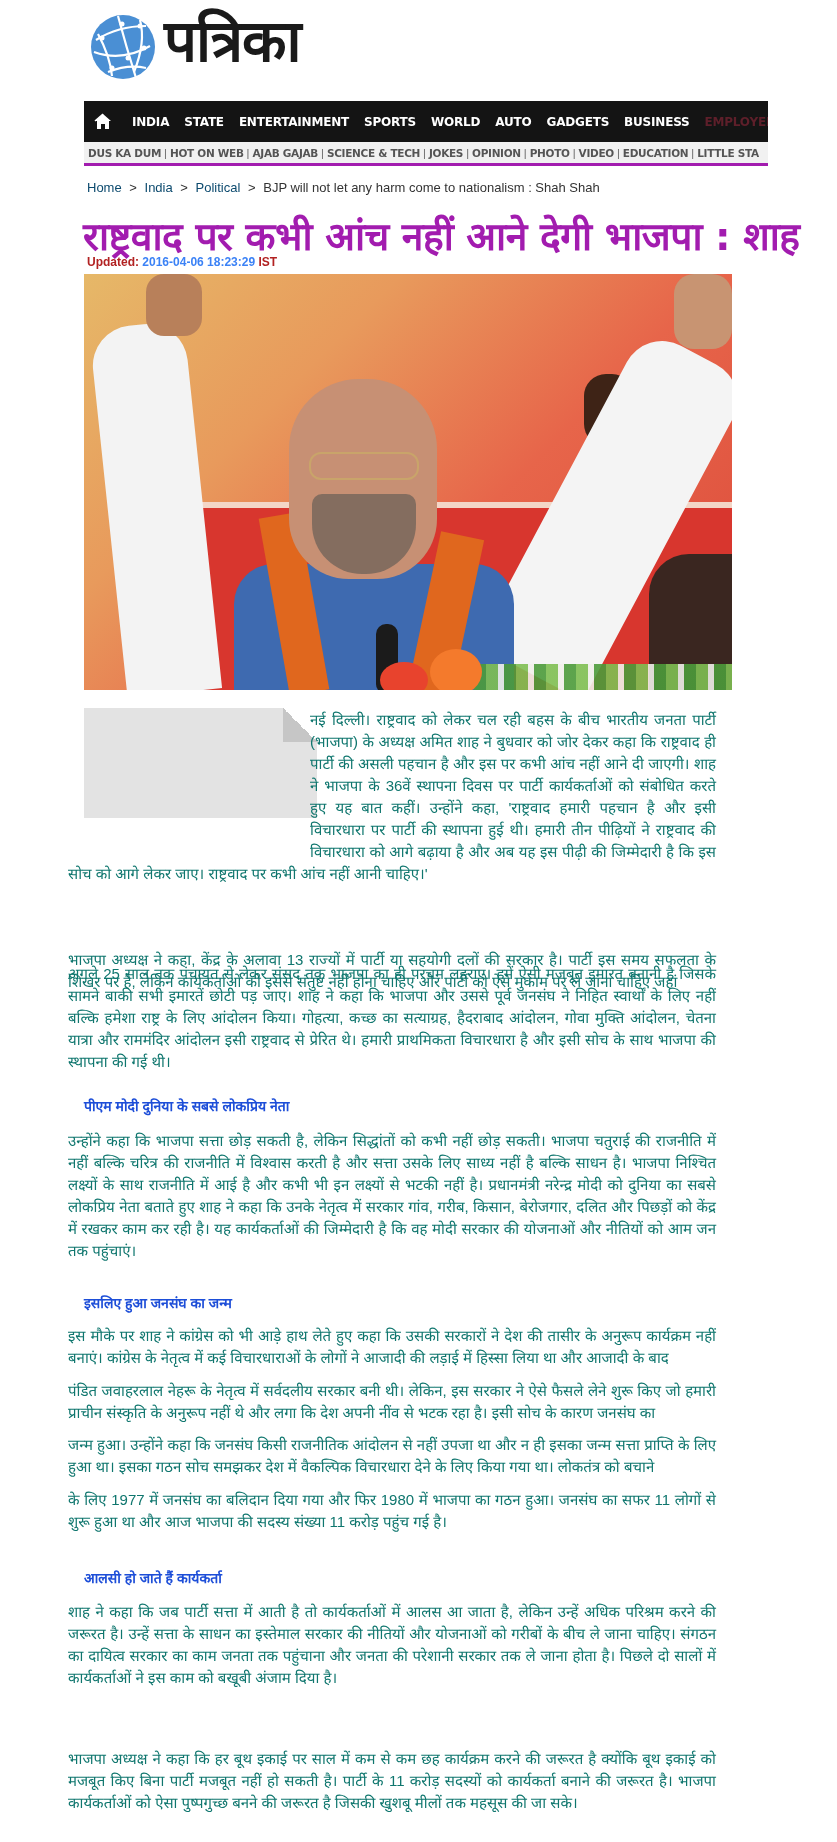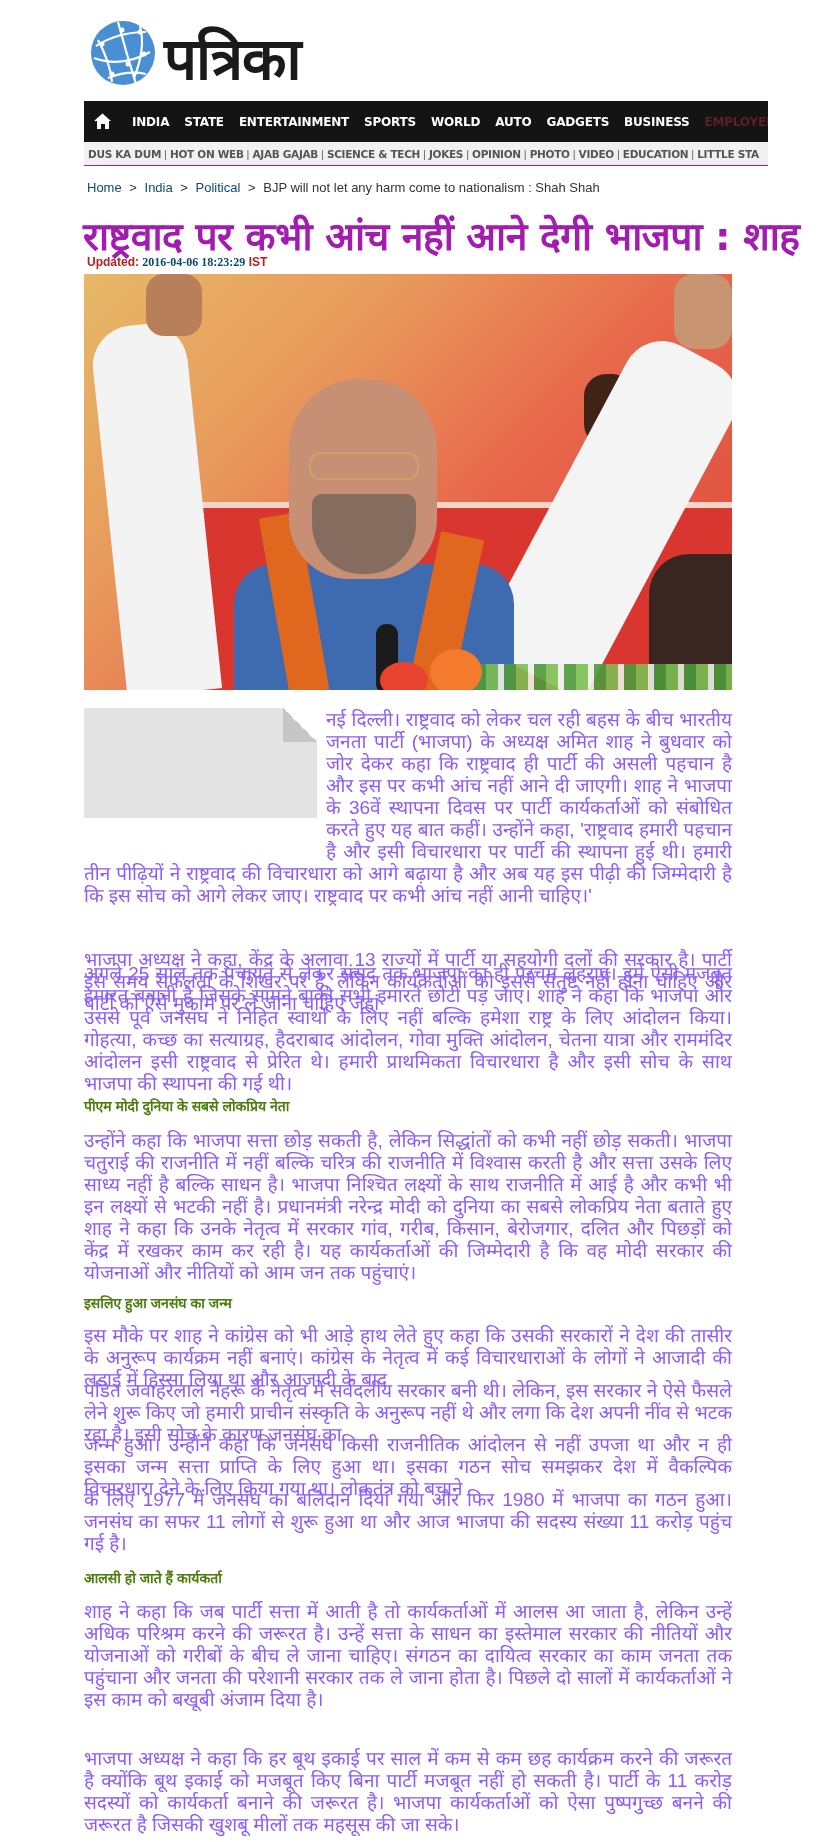--- a/index.html
+++ b/index.html
@@ -1,39 +1,39 @@
 <!DOCTYPE html>
 <html><head>
 <meta charset="utf-8">
 <style>
   * { box-sizing: border-box; margin: 0; padding: 0; }
   html, body { width: 837px; height: 1842px; background: #ffffff; overflow: hidden; }
   body { font-family: "Liberation Sans", "DejaVu Sans", sans-serif; color: #333; position: relative; }
 
-  .logo { position: absolute; left: 88px; top: 12px; height: 76px; display: flex; align-items: flex-end; }
+  .logo { position: absolute; left: 88px; top: 12px; height: 76px; display: flex; align-items: flex-start; }
   .logo-globe { width: 70px; height: 70px; }
   .logo-text { font-family: "DejaVu Serif", serif; font-weight: bold; font-size: 58px; color: #1a1a1a; margin-left: 6px; line-height: 1; letter-spacing: -1px; }
 
   .mainnav { position: absolute; left: 84px; top: 101px; width: 684px; height: 41px; background: #141414; display: flex; align-items: center; padding-left: 10px; overflow: hidden; }
   .mainnav .home { width: 22px; height: 20px; margin-right: 20px; display: flex; align-items: center; justify-content: center; }
   .mainnav .nav-item { font-family: "DejaVu Sans", sans-serif; font-weight: bold; font-size: 12px; color: #ffffff; margin-right: 15px; white-space: nowrap; letter-spacing: -0.2px; }
   .mainnav .nav-item.muted { color: #5e1f2a; }
 
-  .subnav { position: absolute; left: 84px; top: 142px; width: 684px; height: 24px; background: #f1f1f1; border-bottom: 1px solid #a21caf; display: flex; align-items: center; padding-left: 4px; overflow: hidden; white-space: nowrap; }
+  .subnav { position: absolute; left: 84px; top: 142px; width: 684px; height: 24px; background: #f1f1f1; border-bottom: 3px solid #a21caf; display: flex; align-items: center; padding-left: 4px; overflow: hidden; white-space: nowrap; }
   .subnav .sub-item { font-family: "DejaVu Sans", sans-serif; font-weight: bold; font-size: 10.5px; color: #555; letter-spacing: -0.3px; }
   .subnav .sep { font-size: 11px; color: #666; margin: 0 3px; }
 
   .breadcrumb { position: absolute; left: 87px; top: 180px; font-size: 13px; color: #333; white-space: nowrap; }
   .breadcrumb .bc-link { color: #0c4a6e; }
   .breadcrumb .bc-sep { margin: 0 4px; color: #333; }
 
   .title { position: absolute; left: 83px; top: 208px; font-family: "DejaVu Sans", sans-serif; font-size: 39px; color: #a21caf; white-space: nowrap; letter-spacing: -0.5px; }
 
   .updated { position: absolute; left: 87px; top: 255px; font-size: 12px; font-weight: bold; color: #b22222; }
-  .updated .ts { color: #0c4a6e; font-weight: bold; font-family: Liberation Serif, serif; }
+  .updated .ts { color: #3b82f6; font-weight: bold; }
 
   .hero { position: absolute; left: 84px; top: 274px; width: 648px; height: 416px; overflow: hidden; background: linear-gradient(135deg, #e6b868 0%, #e89a5c 30%, #e7654a 60%, #dc4a3a 100%); }
   .hero .bg-band { position: absolute; left: 100px; top: 228px; width: 548px; height: 190px; background: #d8362e; }
   .hero .bg-band2 { position: absolute; left: 100px; top: 228px; width: 548px; height: 6px; background: #f3d6c7; }
   .hero .arm-left { position: absolute; left: 24px; top: 50px; width: 95px; height: 370px; background: #f3f3f3; transform: rotate(-6deg); border-radius: 40px 40px 0 0; }
   .hero .fist-left { position: absolute; left: 62px; top: 0px; width: 56px; height: 62px; background: #b8805a; border-radius: 18px; }
   .hero .arm-right { position: absolute; left: 470px; top: 60px; width: 120px; height: 360px; background: #f4f4f4; transform: rotate(28deg); border-radius: 40px 40px 0 0; }
   .hero .fist-right { position: absolute; left: 590px; top: 0; width: 58px; height: 75px; background: #c89472; border-radius: 20px; }
   .hero .vest { position: absolute; left: 150px; top: 290px; width: 280px; height: 130px; background: #3e6ab0; border-radius: 40px 40px 0 0; }
   .hero .scarf { position: absolute; left: 190px; top: 240px; width: 40px; height: 180px; background: #e0671e; transform: rotate(-10deg); }
@@ -45,25 +45,25 @@
   .hero .flower1 { position: absolute; left: 296px; top: 388px; width: 48px; height: 36px; background: #e8432d; border-radius: 50%; }
   .hero .flower2 { position: absolute; left: 346px; top: 375px; width: 52px; height: 46px; background: #f47a2c; border-radius: 50%; }
   .hero .person-right { position: absolute; left: 565px; top: 280px; width: 90px; height: 140px; background: #3a2620; border-radius: 40px 0 0 0; }
   .hero .fist-mid { position: absolute; left: 500px; top: 100px; width: 50px; height: 72px; background: #3e2316; border-radius: 22px; }
   .hero .leaves { position: absolute; left: 390px; top: 390px; width: 258px; height: 30px; background: repeating-linear-gradient(90deg, #4c9b3a 0 12px, #7fbf52 12px 24px, #f0f0ea 24px 30px); opacity: 0.9; }
 
   .quote-box { position: absolute; left: 84px; top: 708px; width: 233px; height: 110px; background: #e3e3e3; }
   .quote-box .fold2 { position: absolute; right: 0; top: 0; width: 34px; height: 34px; background: linear-gradient(225deg, #ffffff 50%, #c6c6c6 50%); }
   .quote-box .quote-text { position: absolute; left: 16px; top: 28px; width: 196px; font-size: 14px; line-height: 23px; color: #333; text-align: justify; }
 
-  .article { position: absolute; left: 84px; width: 648px; font-size: 19px; line-height: 22px; color: #8b5cf6; text-align: justify; }
+  .article { position: absolute; left: 68px; width: 648px; font-size: 15px; line-height: 22px; color: #0f766e; text-align: justify; }
   .p-first { top: 709px; }
   .p-first .float-spacer { float: left; width: 242px; height: 134px; }
 
-  .section-head { position: absolute; left: 84px; font-size: 14px; font-weight: bold; color: #4d7c0f; }
+  .section-head { position: absolute; left: 84px; font-size: 14px; font-weight: bold; color: #1d4ed8; }
 </style>
 </head>
 <body>
 
 <div class="logo">
   <svg class="logo-globe" viewBox="0 0 70 70">
     <circle cx="35" cy="35" r="32" fill="#4a8fd4"></circle>
     <g stroke="#ffffff" stroke-width="2.2" fill="none">
       <path d="M8 28 Q30 14 58 14"></path>
       <path d="M6 40 Q34 50 62 34"></path>

